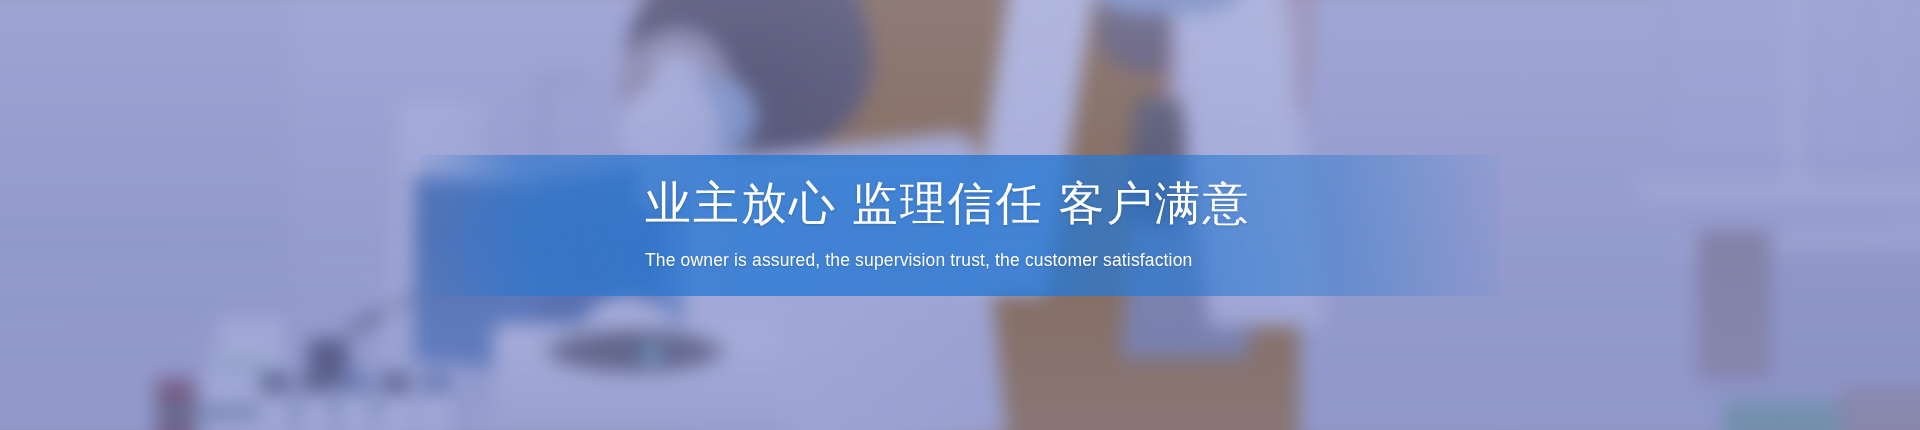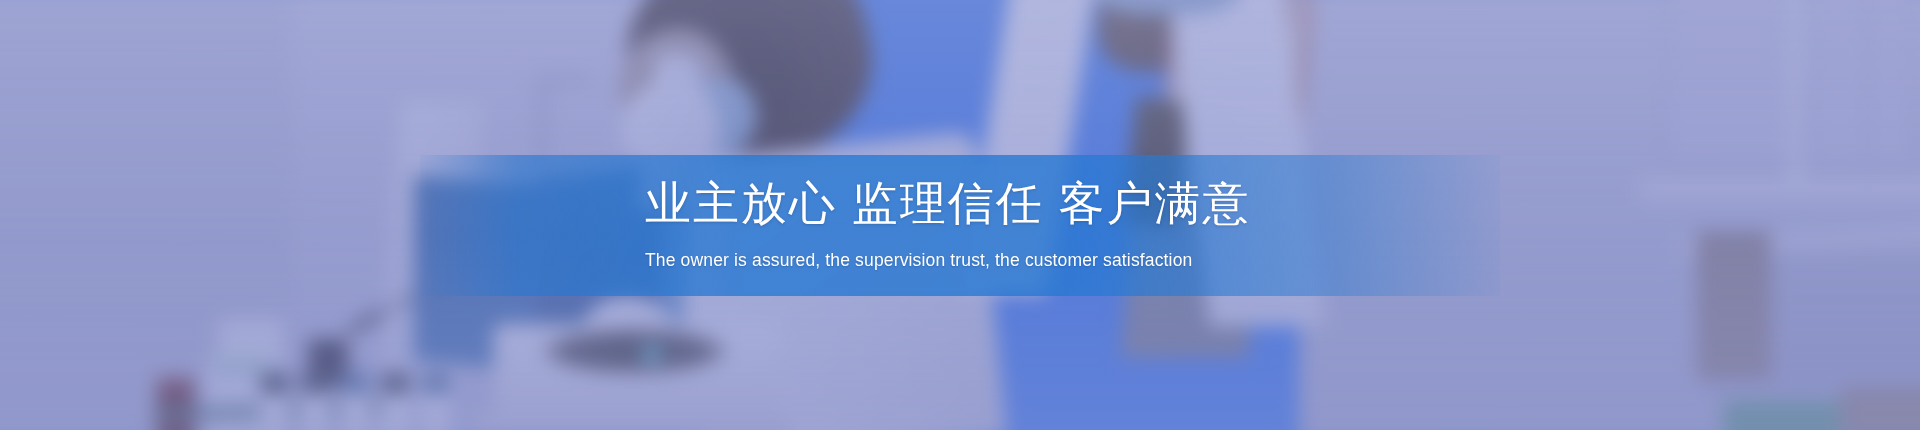--- a/index.html
+++ b/index.html
@@ -6,21 +6,21 @@
   html, body {
     width:1920px; height:430px; overflow:hidden;
     font-family:"Liberation Sans", sans-serif;
     background:#8f98cc;
   }
 
   .hero {
     position:relative;
     width:1920px; height:430px;
     overflow:hidden;
-    background:#3b82f6;
+    background:#a16207;
   }
 
   
   .photo {
     position:absolute; inset:0;
     filter: blur(9px) saturate(0.85);
     transform: scale(1.06);
   }
 
   

